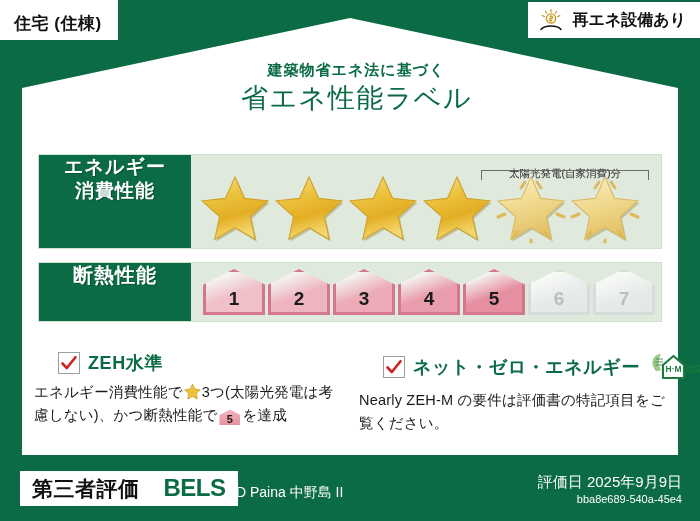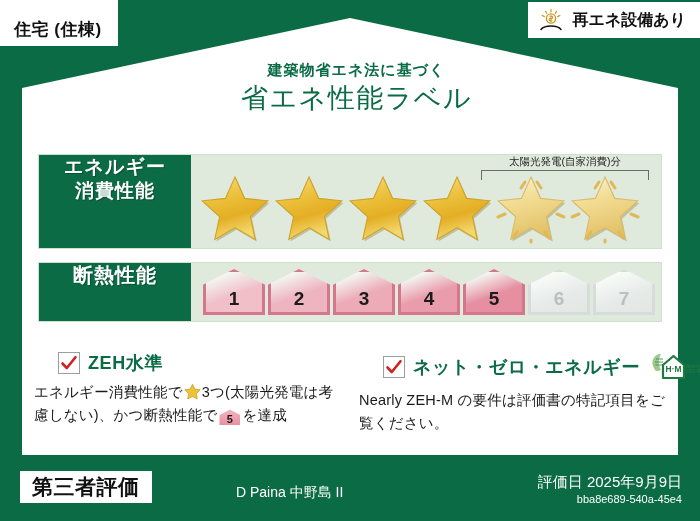--- a/index.html
+++ b/index.html
@@ -18,21 +18,21 @@
   .body-panel{
     position:absolute;left:22px;top:18px;width:656px;height:437px;
     background:#ffffff;
     clip-path:polygon(0% 16.0%, 50% 0%, 100% 16.0%, 100% 100%, 0% 100%);
   }
 
   
   .house-type-tag{
     position:absolute;left:0px;top:0px;
     background:#ffffff;
-    padding:21px 16px 8px 14px;
+    padding:15px 16px 8px 14px;
     font-size:17px;font-weight:bold;color:#111111;
     letter-spacing:.5px;line-height:1;
     white-space:nowrap;
   }
 
   
   .renew-badge{
     position:absolute;right:0px;top:2px;
     background:#ffffff;
     padding:6px 14px 6px 10px;
@@ -81,21 +81,21 @@
 
   
   .stars{
     position:absolute;left:8px;right:4px;bottom:2px;top:16px;
     display:flex;align-items:center;justify-content:flex-start;gap:2px;
   }
   .star{width:72px;height:70px;display:block;flex:0 0 auto;}
 
   
   .solar-caption{
-    position:absolute;right:10px;top:1px;width:172px;text-align:center;
+    position:absolute;right:10px;top:13px;width:172px;text-align:center;
     font-size:10.5px;color:#222;line-height:1.1;white-space:nowrap;
   }
   .solar-bracket{
     position:absolute;right:12px;top:15px;width:166px;height:9px;
     border:1.4px solid #6b6b6b;border-bottom:none;
   }
 
   
   .chips{
     position:absolute;inset:0;
@@ -357,20 +357,21 @@
           <text x="43" y="21" font-family="Liberation Sans, sans-serif" font-size="4.6" font-weight="bold" fill="#1f7a3f" text-anchor="middle">ZEH-M</text>
         </svg>
       </div>
       <div class="note-text">Nearly ZEH-M の要件は評価書の特記項目をご覧ください。</div>
     </div>
   </div>
 
   <div class="footer">
     <div class="bels-box">
       <span class="bels-jp">第三者評価</span>
+      <span class="bels-en">BELS</span>
     </div>
     <div class="project-name">D Paina 中野島 II</div>
     <div class="footer-right">
       <div class="eval-date">評価日 2025年9月9日</div>
       <div class="eval-id">bba8e689-540a-45e4</div>
     </div>
   </div>
 
 </div>
 

